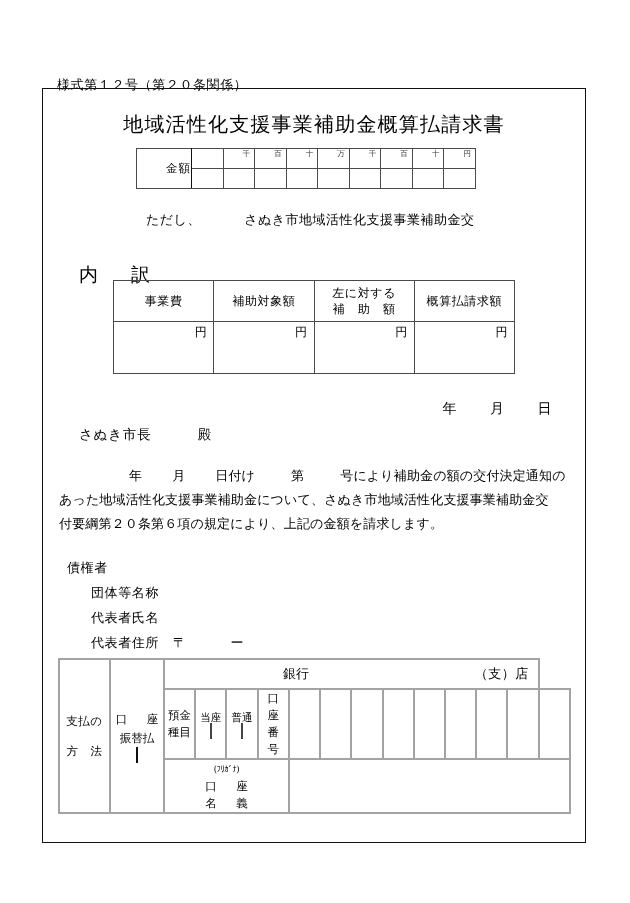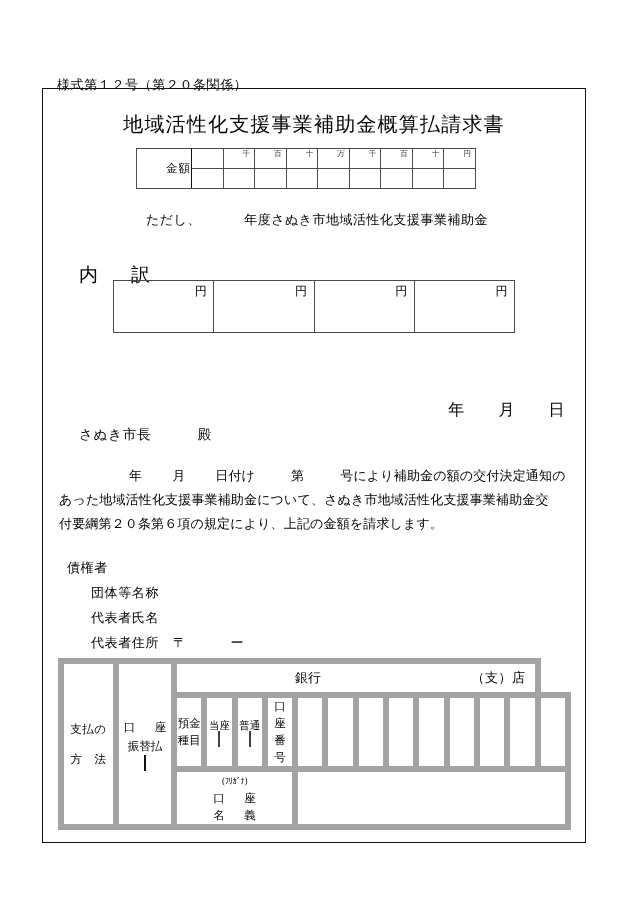--- a/index.html
+++ b/index.html
@@ -133,23 +133,23 @@
     height: 49px;
     vertical-align: top !important;
     text-align: right !important;
     font-size: 10.5px;
     padding: 2px 6px 0 0 !important;
   }
 
   
   .date-line {
     position: absolute;
-    right: 20px;
+    right: 33px;
     top: 311px;
-    font-size: 16px;
+    font-size: 14px;
     letter-spacing: 0.5px;
   }
   .date-line .g { display: inline-block; width: 28px; }
 
   
   .mayor {
     position: absolute;
     left: 36px;
     top: 337px;
     font-size: 13.5px;
@@ -187,21 +187,21 @@
   .creditor .dash-gap { display: inline-block; width: 44px; }
 
   
   .payment-wrap {
     position: absolute;
     left: 15px;
     top: 569px;
   }
   table.payment { width: 513px; }
   table.payment td {
-    border: 6px solid #a3a3a3;
+    border: 2px solid #a3a3a3;
     font-size: 11.5px;
     text-align: center;
     vertical-align: middle;
   }
   .pm-label {
     width: 49px;
     font-size: 12px;
     letter-spacing: 0.5px;
     line-height: 30px;
   }
@@ -328,28 +328,43 @@
           <td class="no-top sep-dash"></td>
           <td class="no-top sep-dash"></td>
         </tr>
       </tbody>
         </table>
     </div>
 
     <div class="tadashi">
       <span>ただし、</span>
       <span class="gap-s"></span>
-      <span>年度さぬき市地域活性化支援事業補助金</span>
+      <span>さぬき市地域活性化支援事業補助金交</span>
     </div>
 
     <div class="uchiwake">内　訳</div>
 
     <div class="breakdown-wrap">
       <table class="tbl breakdown">
         <tbody>
+            <tr>
+          <td class="bd-head">
+            <span class="l1">事業費</span>
+          </td>
+          <td class="bd-head">
+            <span class="l1">補助対象額</span>
+          </td>
+          <td class="bd-head">
+            <span class="l1">左に対する</span>
+            <span class="l1">補　助　額</span>
+          </td>
+          <td class="bd-head">
+            <span class="l1">概算払請求額</span>
+          </td>
+        </tr>
         <tr>
           <td class="bd-body">円</td>
           <td class="bd-body">円</td>
           <td class="bd-body">円</td>
           <td class="bd-body">円</td>
         </tr>
       </tbody>
         </table>
     </div>
 

